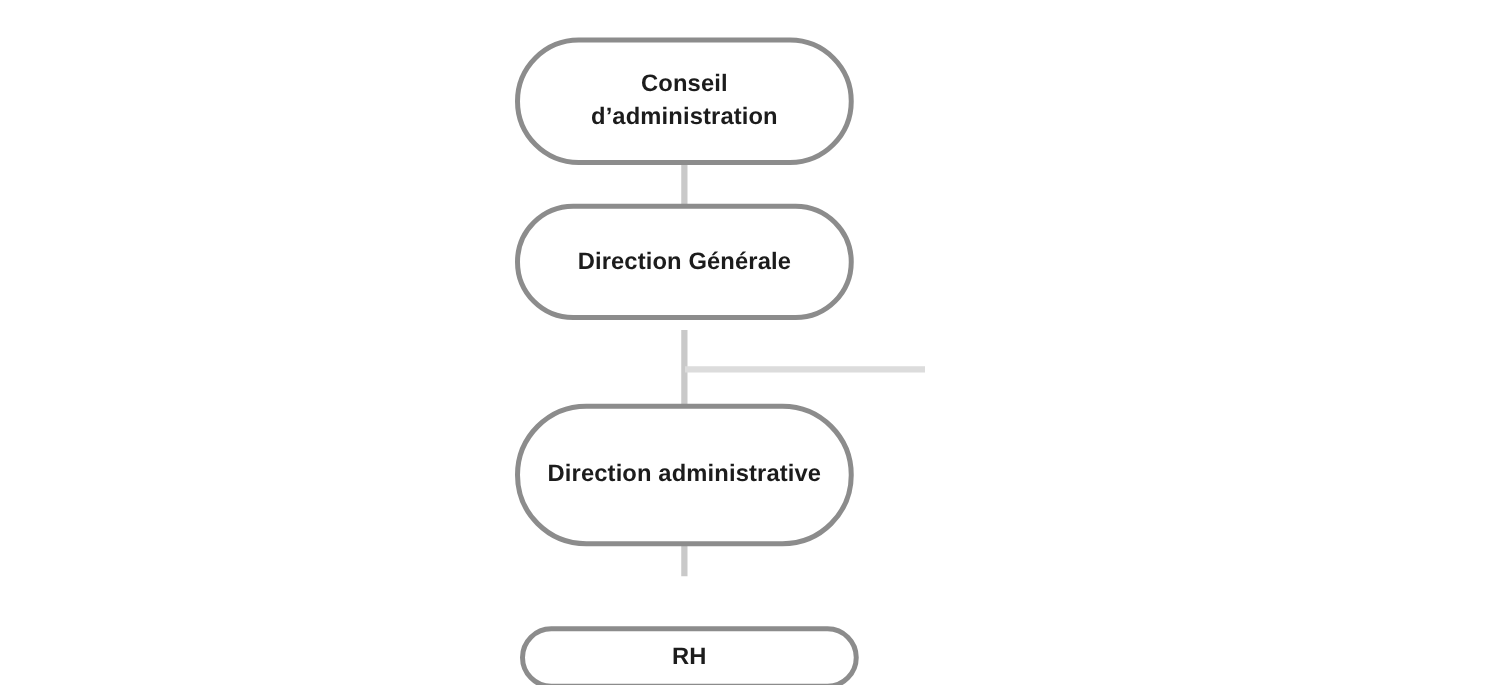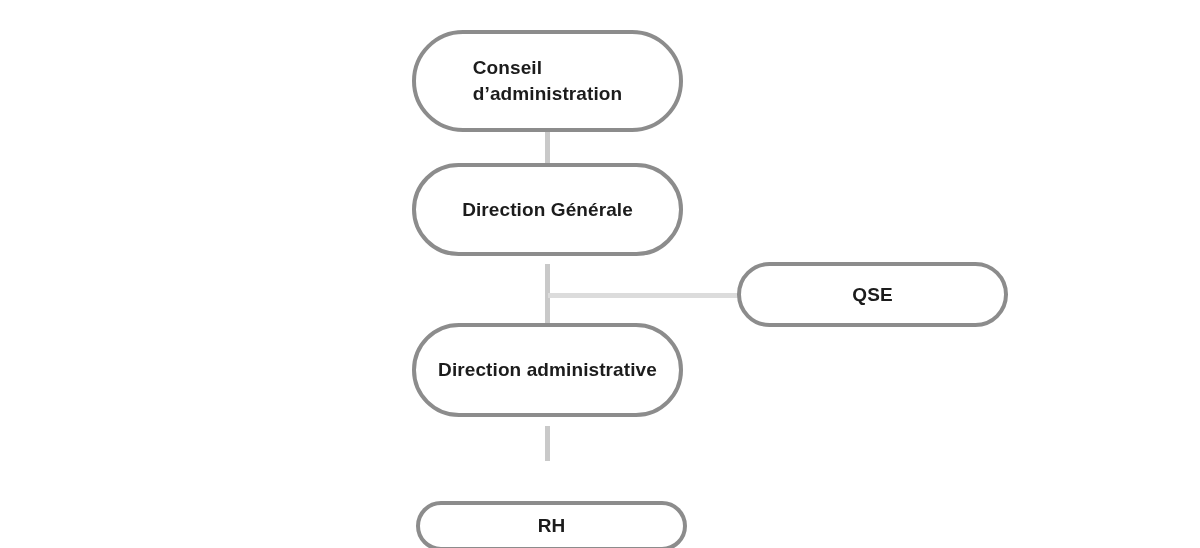--- a/index.html
+++ b/index.html
@@ -31,36 +31,36 @@
   
   .node {
     position: absolute;
     box-sizing: border-box;
     background: #ffffff;
     border: 4px solid #8c8c8c;
     border-radius: 999px;
     display: flex;
     align-items: center;
     justify-content: center;
-    text-align: left;
+    text-align: center;
   }
   .node-label {
     color: #1c1c1c;
     font-weight: bold;
     font-size: 19px;
     line-height: 1.35;
     letter-spacing: 0.1px;
     padding: 0 18px;
     white-space: pre-line;
   }
 
   
   #node-conseil        { left: 412px; top: 30px;  width: 271px; height: 102px; }
   #node-direction-generale { left: 412px; top: 163px; width: 271px; height: 93px; }
-  #node-direction-administrative { left: 412px; top: 323px; width: 271px; height: 94px; }
+  #node-direction-administrative { left: 412px; top: 323px; width: 271px; height: 114px; }
   #node-rh             { left: 416px; top: 456px; width: 271px; height: 50px; margin-top: 45px; }
   #node-qse            { left: 737px; top: 262px; width: 271px; height: 65px; }
 
   
   #conn-conseil-dg     { left: 545px; top: 128px; height: 40px; }
   #conn-dg-da          { left: 545px; top: 264px; height: 63px; }
   #conn-da-rh          { left: 545px; top: 426px; height: 35px; }
   #conn-dg-qse         { left: 548px; top: 293px; width: 192px; }
 </style>
 </head>
@@ -78,23 +78,20 @@
 
   <div class="node" id="node-conseil">
     <span class="node-label">Conseil
 d’administration</span>
   </div>
 
   <div class="node" id="node-direction-generale">
     <span class="node-label">Direction Générale</span>
   </div>
 
-  <div class="node" id="node-qse">
-    <span class="node-label">QSE</span>
-  </div>
 
   <div class="node" id="node-direction-administrative">
     <span class="node-label">Direction administrative</span>
   </div>
 
   <div class="node" id="node-rh">
     <span class="node-label">RH</span>
   </div>
 
 </div>

